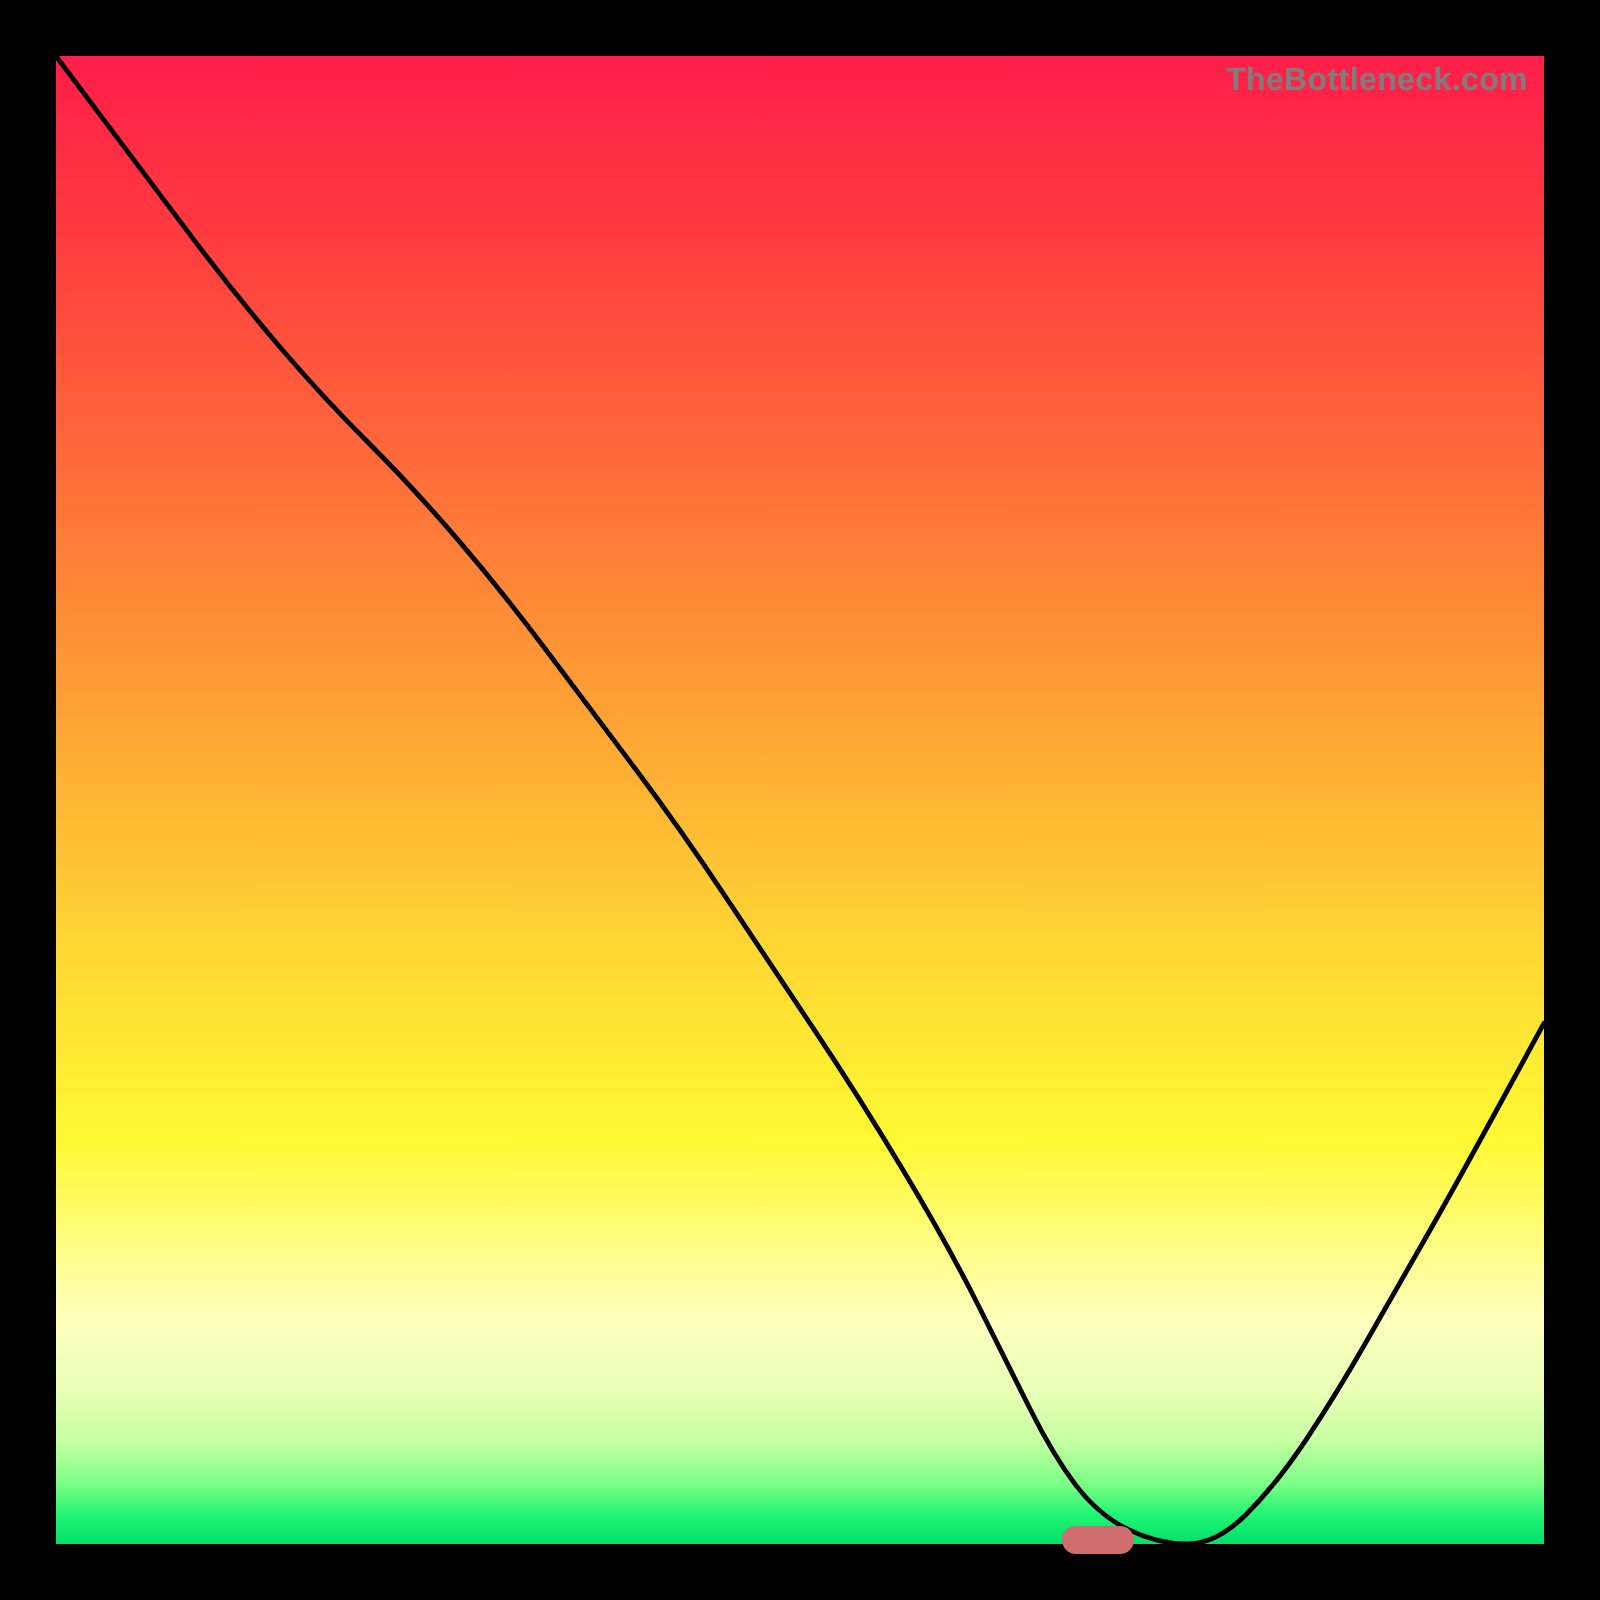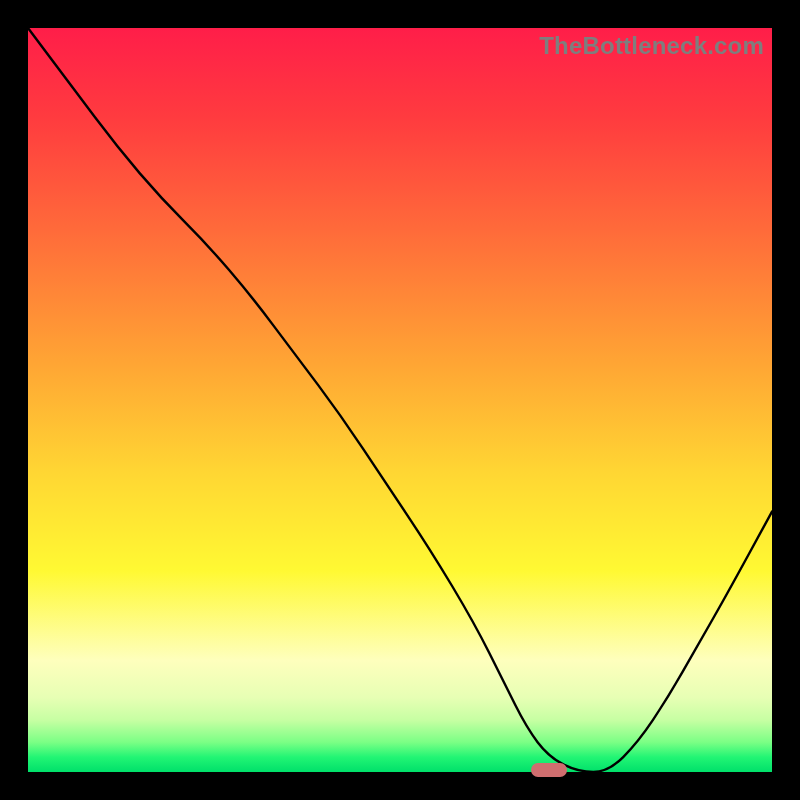--- a/index.html
+++ b/index.html
@@ -35,21 +35,21 @@
       #7bff85 96%,
       #22f574 98%,
       #00e06a 100%
     );
   }
   .watermark {
     position: absolute;
     top: 4px;
     right: 8px;
     font-family: Arial, Helvetica, sans-serif;
-    font-size: 24px;
+    font-size: 16px;
     font-weight: 600;
     color: #7e7e7e;
     letter-spacing: 0.2px;
     user-select: none;
   }
   svg.curve {
     position: absolute;
     left: 0;
     top: 0;
     width: 744px;

